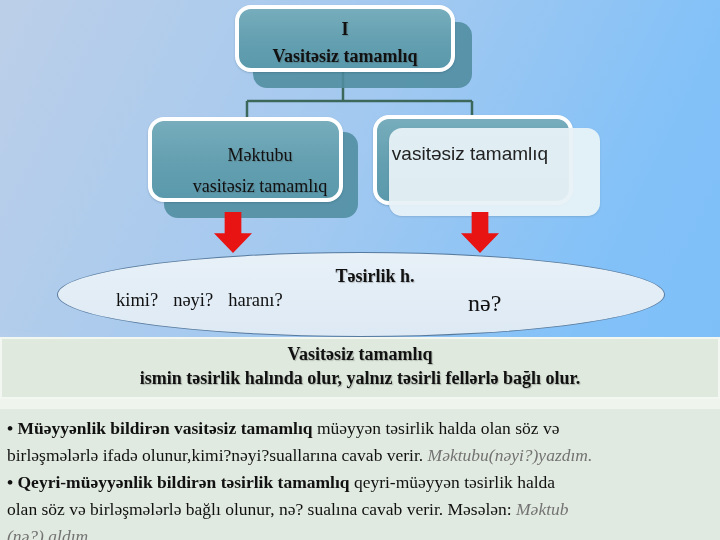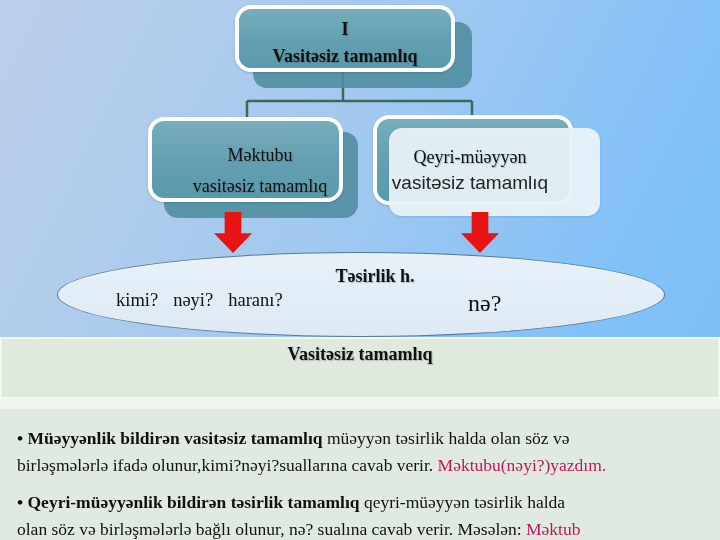--- a/index.html
+++ b/index.html
@@ -46,24 +46,24 @@
   .seam{background:#eff4ec;}
   .definition-panel{
     background:#dfe9dd;border:2px solid #f3f7f2;box-sizing:border-box;
     text-align:center;font-weight:bold;font-size:18px;line-height:24px;
     padding-top:3px;text-shadow:1px 1px 1px rgba(70,70,70,.3);
   }
   .notes-panel{
     background:#e1eae0;box-sizing:border-box;
     padding:6px 5px 0 7px;font-size:17.5px;line-height:27px;
   }
-  .notes-panel p{margin:10px;}
+  .notes-panel p{margin:0;}
   .seg{white-space:pre-wrap;}
   .lead{font-weight:bold;}
-  .example{color:#be185d;}
+  .example{color:#737373;font-style:italic;}
 </style>
 </head>
 <body>
 
 <div class="slide">
 
   <svg class="connectors" viewBox="0 0 720 540">
     <path d="M343,70 V101 M247,101 H472 M247,101 V118 M472,101 V116" stroke="#3c685c" stroke-width="2.5" fill="none"></path>
   </svg>
 
@@ -77,40 +77,40 @@
   <div class="abs node-shadow" style="left:164px;top:132px;width:194px;height:86px;"></div>
   <div class="abs node-box" style="left:148px;top:117px;width:195px;height:85px;"></div>
   <div class="abs node-text" style="left:150px;top:140px;width:220px;">
     <div>Məktubu</div>
     <div>vasitəsiz tamamlıq</div>
   </div>
 
   <div class="abs node-box" style="left:373px;top:115px;width:200px;height:90px;"></div>
   <div class="abs node-front" style="left:389px;top:128px;width:211px;height:88px;"></div>
   <div class="abs" style="left:370px;top:143px;width:200px;text-align:center;">
-    <div class="node-text" style="line-height:29px;">Qeyri-müəyyən</div>
     <div class="sans-line">vasitəsiz tamamlıq</div>
   </div>
 
   <div class="abs red-arrow" style="left:214px;top:212px;width:38px;height:41px;"></div>
   <div class="abs red-arrow" style="left:461px;top:212px;width:38px;height:41px;"></div>
 
   <div class="abs pill" style="left:57px;top:252px;width:608px;height:85px;"></div>
   <div class="abs pill-questions" style="left:116px;top:290px;">
     <span class="q">kimi?</span>
     <span class="q">nəyi?</span>
     <span class="q">haranı?</span>
   </div>
   <div class="abs pill-title" style="left:275px;top:266px;width:200px;">Təsirlik h.</div>
   <div class="abs q" style="left:468px;top:290px;font-size:24px;">nə?</div>
 
   <div class="abs seam" style="left:0;top:399px;width:720px;height:10px;"></div>
 
   <div class="abs definition-panel" style="left:0;top:337px;width:720px;height:62px;">
     <div>Vasitəsiz tamamlıq</div>
+    <div>ismin təsirlik halında olur, yalnız təsirli fellərlə bağlı olur.</div>
   </div>
 
   <div class="abs notes-panel" style="left:0;top:409px;width:720px;height:131px;">
     <p>
       <span class="seg lead">• Müəyyənlik bildirən vasitəsiz tamamlıq</span><span class="seg"> müəyyən təsirlik halda olan söz və
 birləşmələrlə ifadə olunur,kimi?nəyi?suallarına cavab verir. </span><span class="seg example">Məktubu(nəyi?)yazdım.</span>
     </p>
     <p>
       <span class="seg lead">• Qeyri-müəyyənlik bildirən təsirlik tamamlıq</span><span class="seg"> qeyri-müəyyən təsirlik halda
 olan söz və birləşmələrlə bağlı olunur, nə? sualına cavab verir. Məsələn: </span><span class="seg example">Məktub

